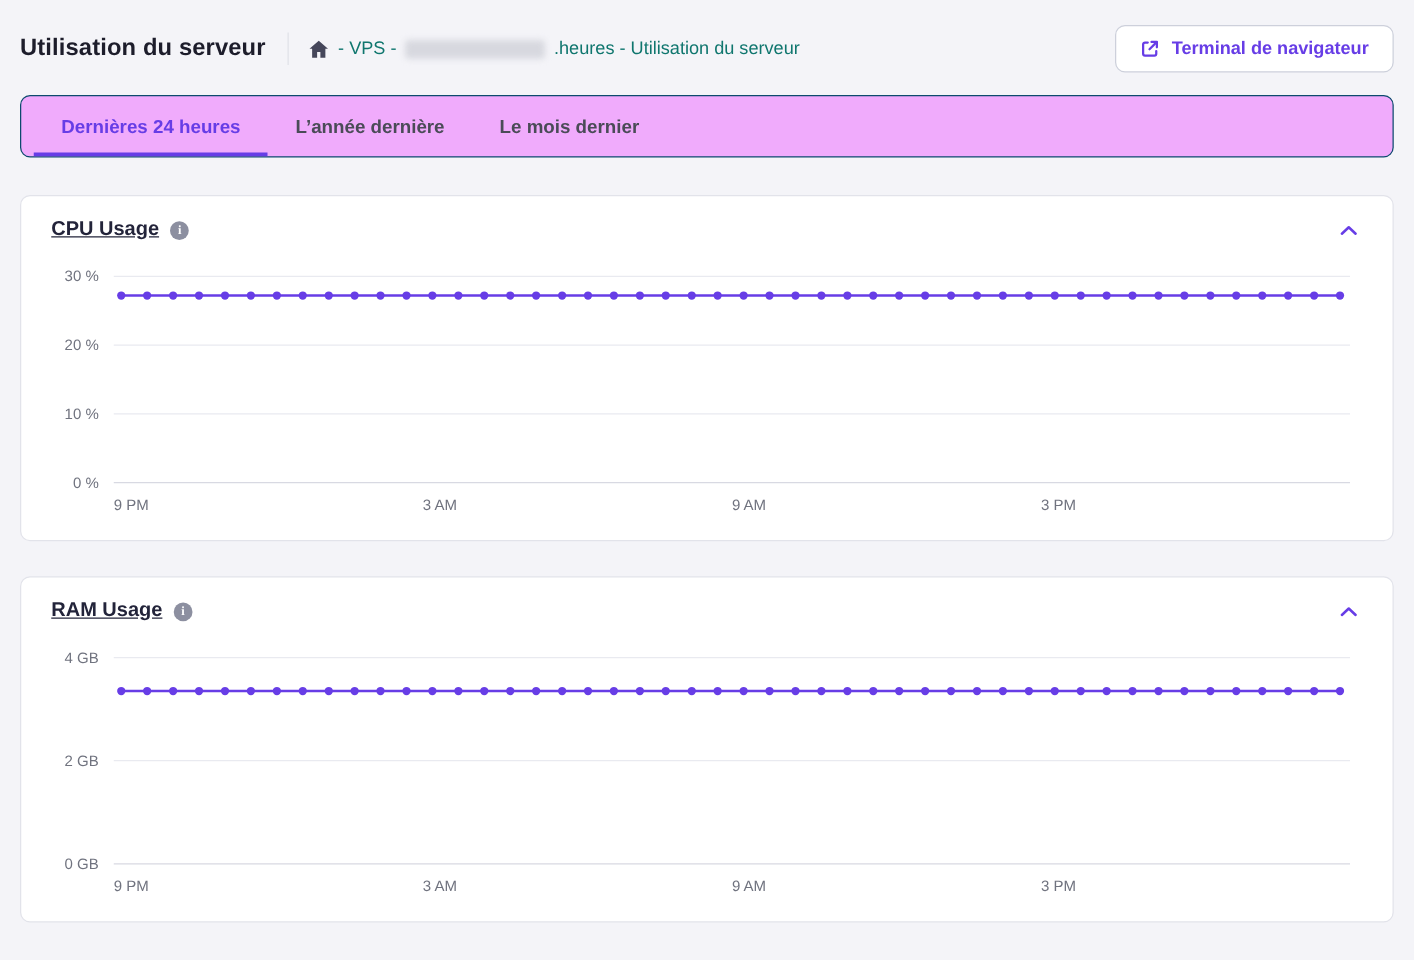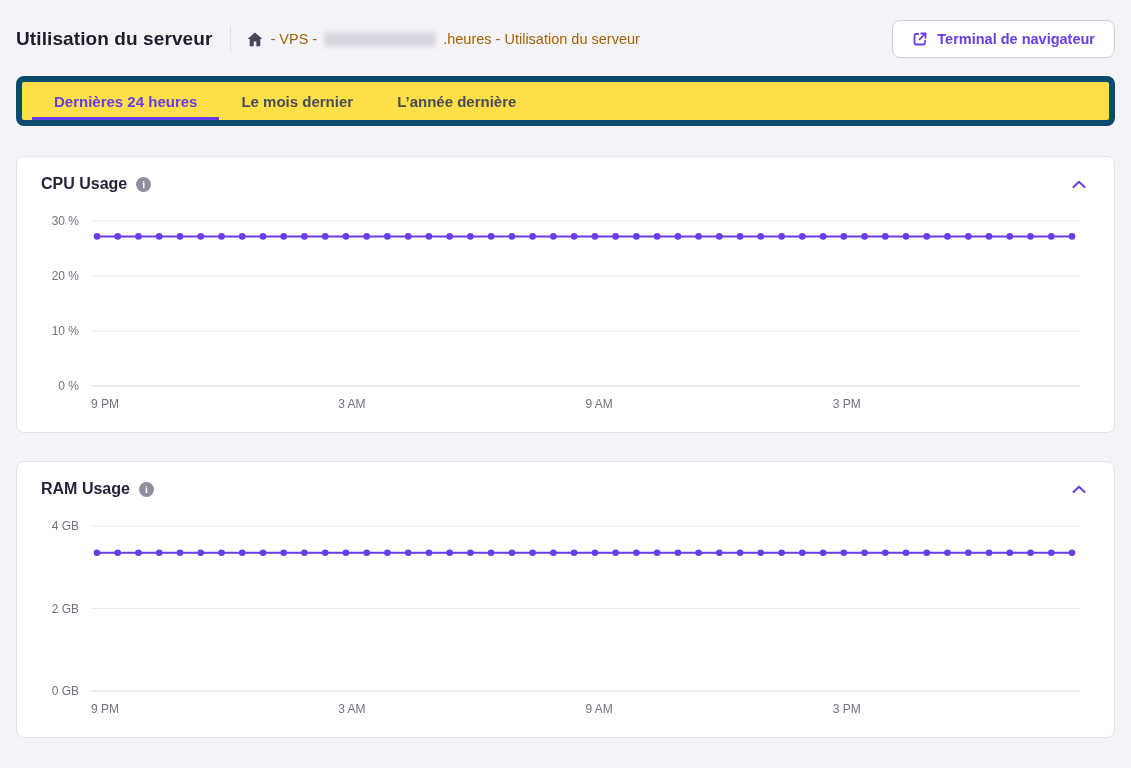--- a/index.html
+++ b/index.html
@@ -8,52 +8,52 @@
     background: #f4f4f8;
     font-family: "Liberation Sans", sans-serif;
     padding: 12px 16px 0 16px;
     overflow: hidden;
     color: #1d1e20;
   }
   
   .topbar { display: flex; align-items: center; margin: 8px 0 18px 0; }
   .page-title { font-size: 19px; font-weight: 700; color: #1d1d2b; letter-spacing: .1px; }
   .tb-divider { width: 1px; height: 26px; background: #e0e1e8; margin: 0 16px 0 18px; }
-  .breadcrumb { display: flex; align-items: center; gap: 7px; color: #a16207; font-size: 14.5px; flex: 1; min-width: 0; }
+  .breadcrumb { display: flex; align-items: center; gap: 7px; color: #0f766e; font-size: 14.5px; flex: 1; min-width: 0; }
   .breadcrumb .crumb-text { white-space: nowrap; }
   .redact {
     display: inline-block; width: 112px; height: 15px;
     background: #d7d8df; border-radius: 3px; filter: blur(2.5px);
   }
   .terminal-btn {
     margin-left: auto; display: flex; align-items: flex-end; gap: 9px;
     background: #ffffff; border: 1px solid #cdd0db; border-radius: 8px;
     padding: 10px 19px; color: #673de6; font-weight: 700; font-size: 14.5px;
     font-family: "Liberation Sans", sans-serif; cursor: pointer; white-space: nowrap;
   }
   
   .tabs-card {
-    background: #fde047; border: 6px solid #0c4a6e; border-radius: 8px;
+    background: #f0abfc; border: 1px solid #0c4a6e; border-radius: 8px;
     height: 50px; display: flex; align-items: stretch; padding: 0 10px;
     margin-bottom: 30px;
   }
   .tab {
     display: flex; align-items: center; padding: 0 22px;
     font-size: 15px; font-weight: 700; color: #4a4b57;
     border-bottom: 3px solid transparent; border-top: 3px solid transparent;
     cursor: pointer; white-space: nowrap;
   }
   .tab.active { color: #673de6; border-bottom-color: #673de6; }
   
   .card {
     background: #fff; border: 1px solid #e2e3ea; border-radius: 8px;
     padding: 18px 24px 12px 24px; margin-bottom: 28px;
   }
   .card-header { display: flex; align-items: center; margin-bottom: 12px; }
-  .card-title { font-size: 16px; font-weight: 700; color: #23243a; margin-right: 9px; }
+  .card-title { font-size: 16px; font-weight: 700; color: #23243a; margin-right: 9px; text-decoration: underline; }
   .info-icon {
     width: 15px; height: 15px; border-radius: 50%; background: #8c8fa0;
     color: #fff; font-size: 10px; font-weight: 700; line-height: 15px;
     text-align: center; display: inline-block; cursor: pointer;
     font-family: "Liberation Serif", serif;
   }
   .collapse-btn { margin-left: auto; background: none; border: none; cursor: pointer; padding: 4px; display: flex; }
   .chart { width: 100%; height: 215px; text-decoration: underline; }
   svg text { font-family: "Liberation Sans", sans-serif; }
 </style>
@@ -83,24 +83,24 @@
     </span>
     <span>Terminal de navigateur</span>
   </button>
 </header>
 
 <div class="tabs-card">
   <div class="tab active">
     <span>Dernières 24 heures</span>
   </div>
   <div class="tab">
+    <span>L’année dernière</span>
+  </div>
+  <div class="tab">
     <span>Le mois dernier</span>
-  </div>
-  <div class="tab">
-    <span>L’année dernière</span>
   </div>
 </div>
 
 <section class="card">
   <div class="card-header">
     <h2 class="card-title">CPU Usage</h2>
     <span class="info-icon">i</span>
     <button class="collapse-btn" aria-label="collapse">
       <svg width="14" height="9" viewBox="0 0 14 9" fill="none" stroke="#673de6" stroke-width="2" stroke-linecap="round" stroke-linejoin="round">
         <polyline points="1.5,7 7,1.8 12.5,7"></polyline>

